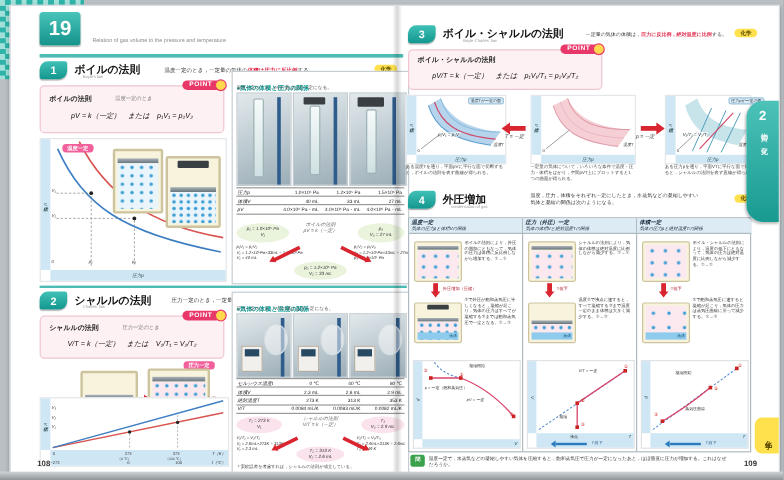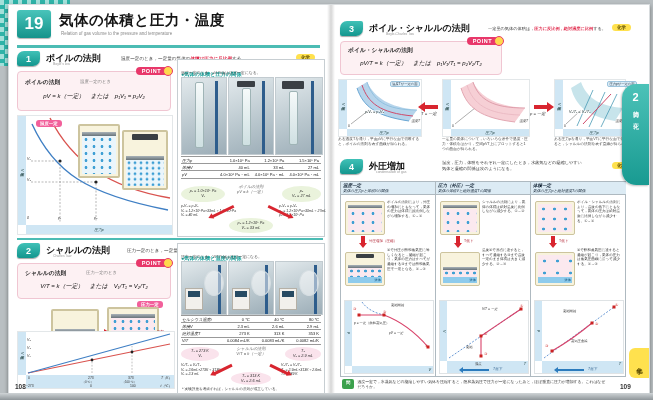--- a/index.html
+++ b/index.html
@@ -108,26 +108,25 @@
   svg{display:block;}
 </style>
 </head>
 <body>
 
 <div class="canvas">
   <div class="a corner"></div>
 
   <div class="a spread">
 
-    <section class="page" style="left:0;width:321px;">
+    <section class="page" style="left:16px;width:321px;">
 
       <div class="a unit-num" style="left:8px;top:5px;width:34px;height:28px;">
           <span>19</span>
         </div>
-      <div class="a unit-title" style="left:50px;top:6px;">気体の体積と圧力・温度</div>
       <div class="a unit-en" style="left:52px;top:26px;">Relation of gas volume to the pressure and temperature</div>
       <div class="a rule" style="left:8px;top:40px;width:303px;height:2.5px;"></div>
 
       <div class="a sec-num" style="left:8px;top:46px;width:23px;height:15px;">
           <span>1</span>
         </div>
       <div class="a sec-title" style="left:37px;top:47px;">ボイルの法則</div>
       <div class="a sec-en" style="left:44px;top:57px;">Boyle's law</div>
       <div class="a sec-intro" style="left:112px;top:51px;"><span>温度一定のとき，一定量の気体の</span><span class="red">体積は圧力に反比例</span><span>する。</span></div>
       <div class="a badge-k" style="left:287px;top:49px;">化学</div>

